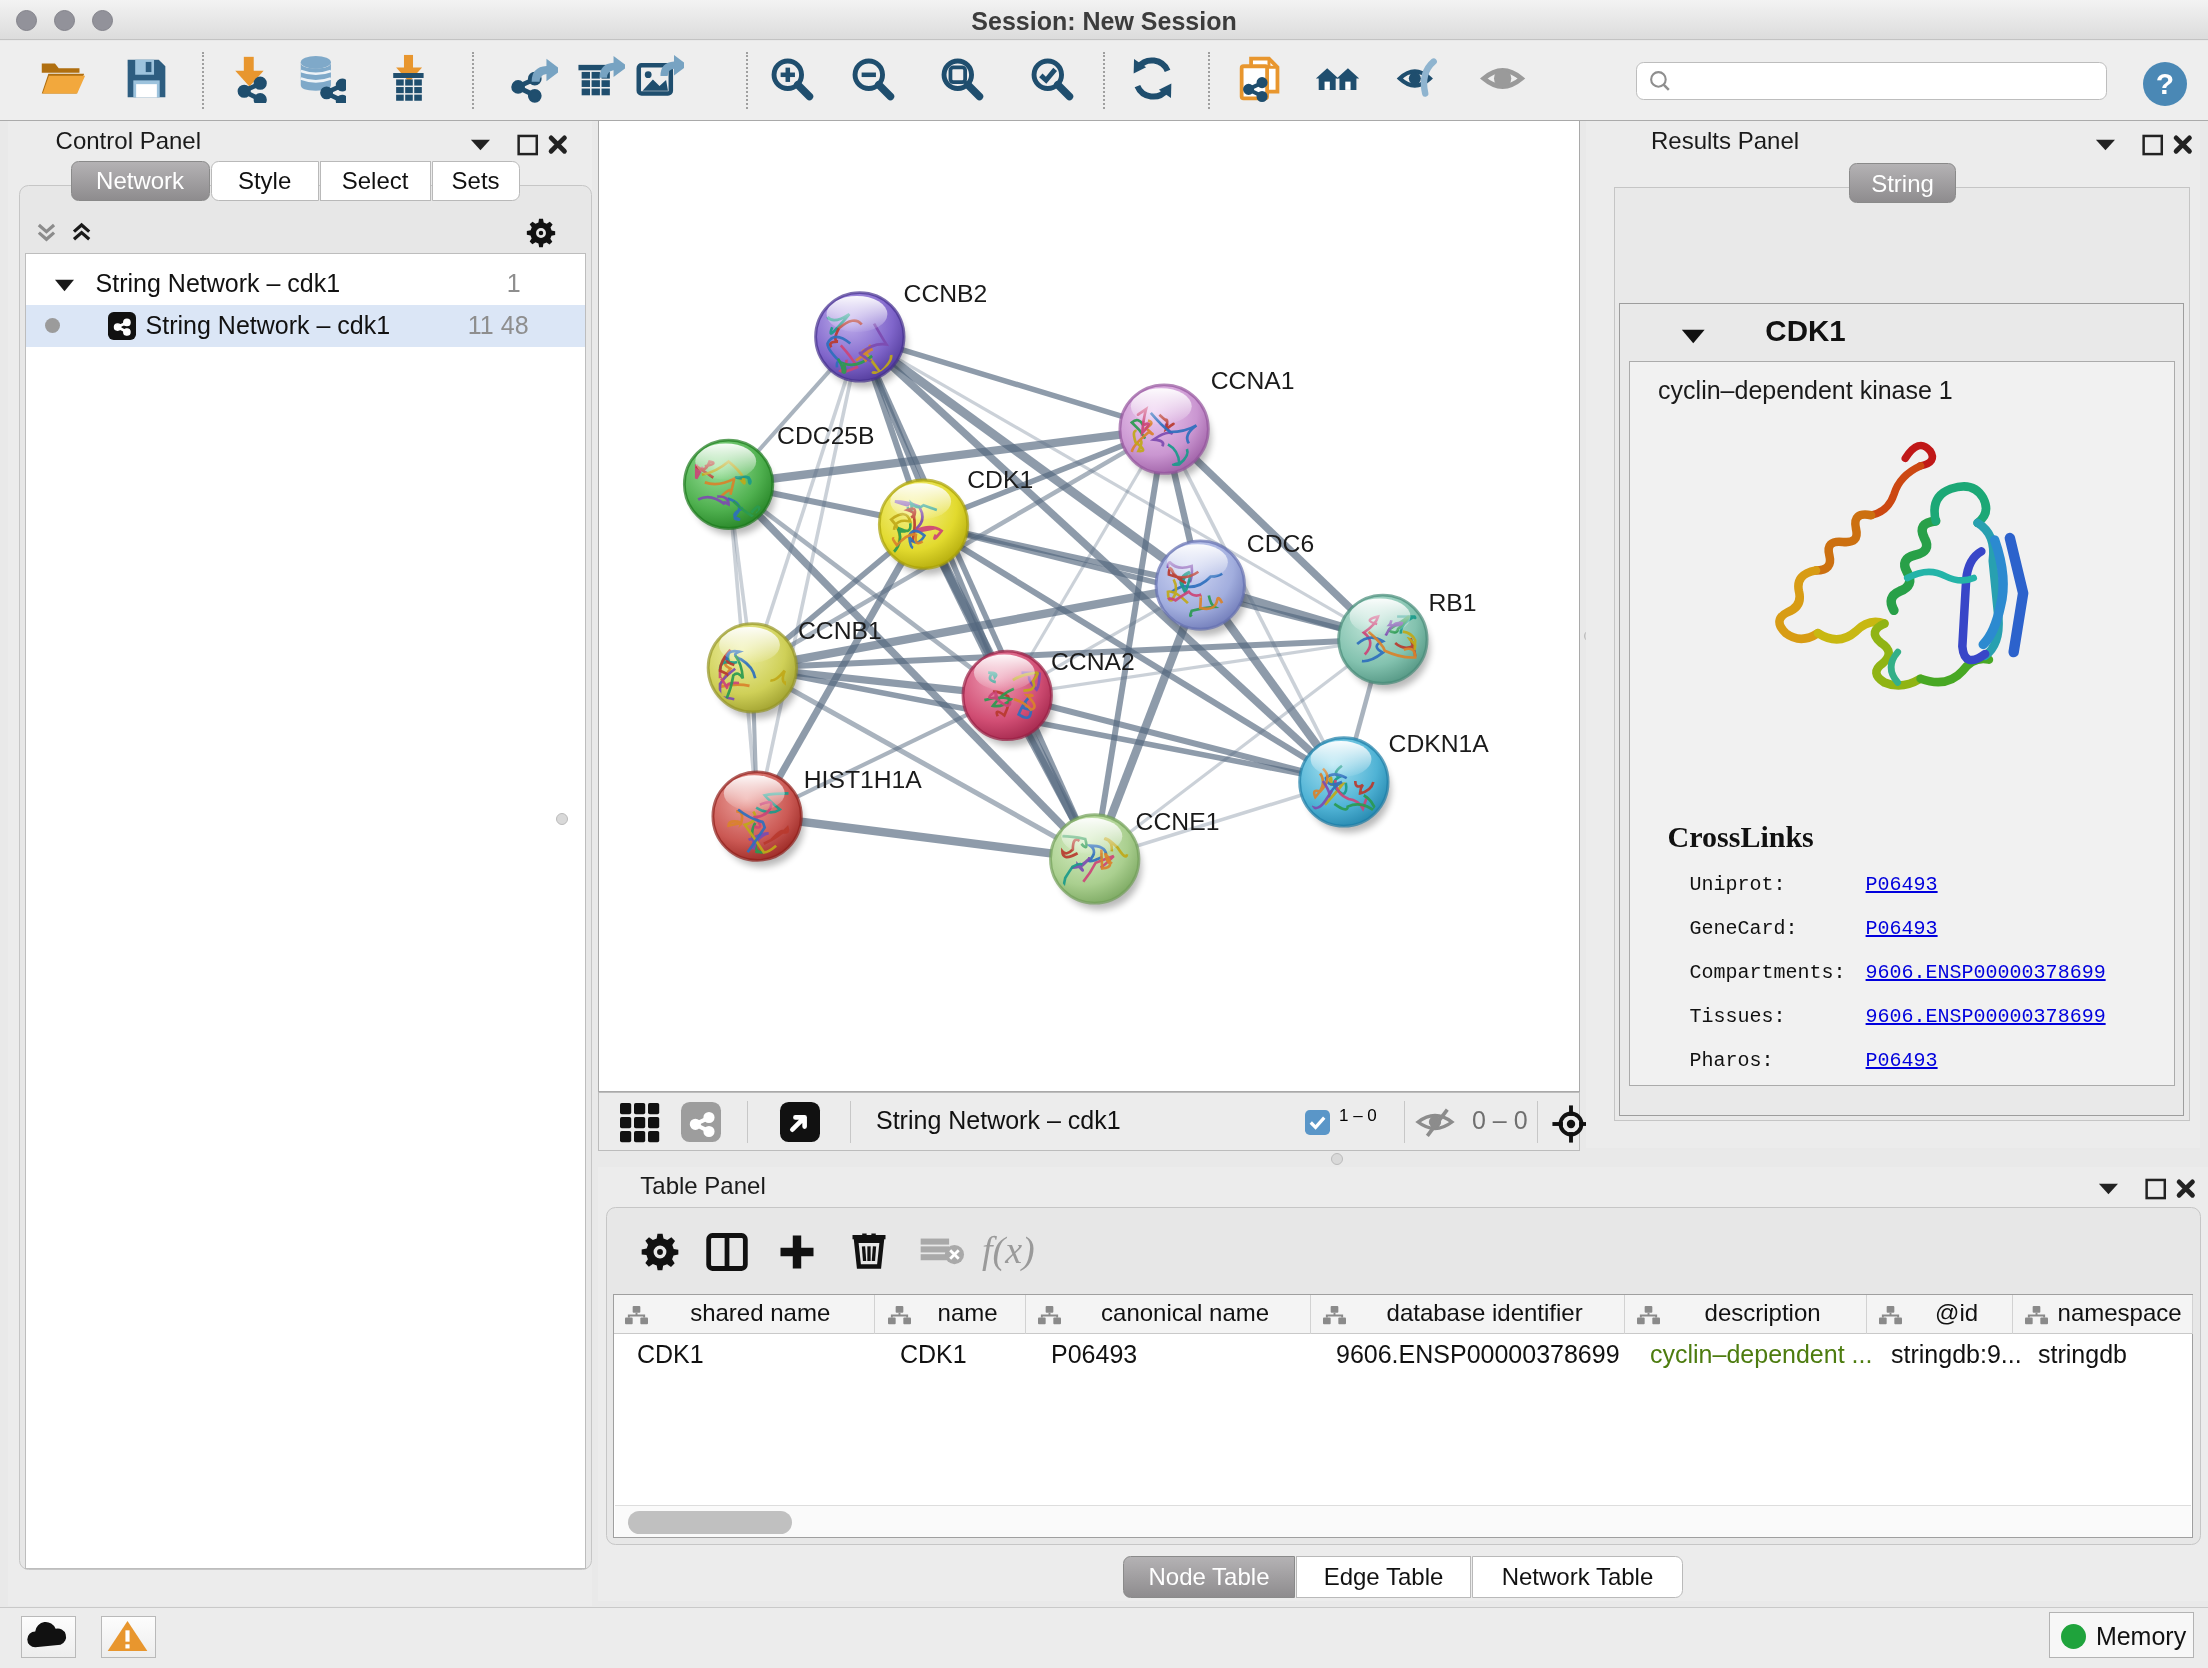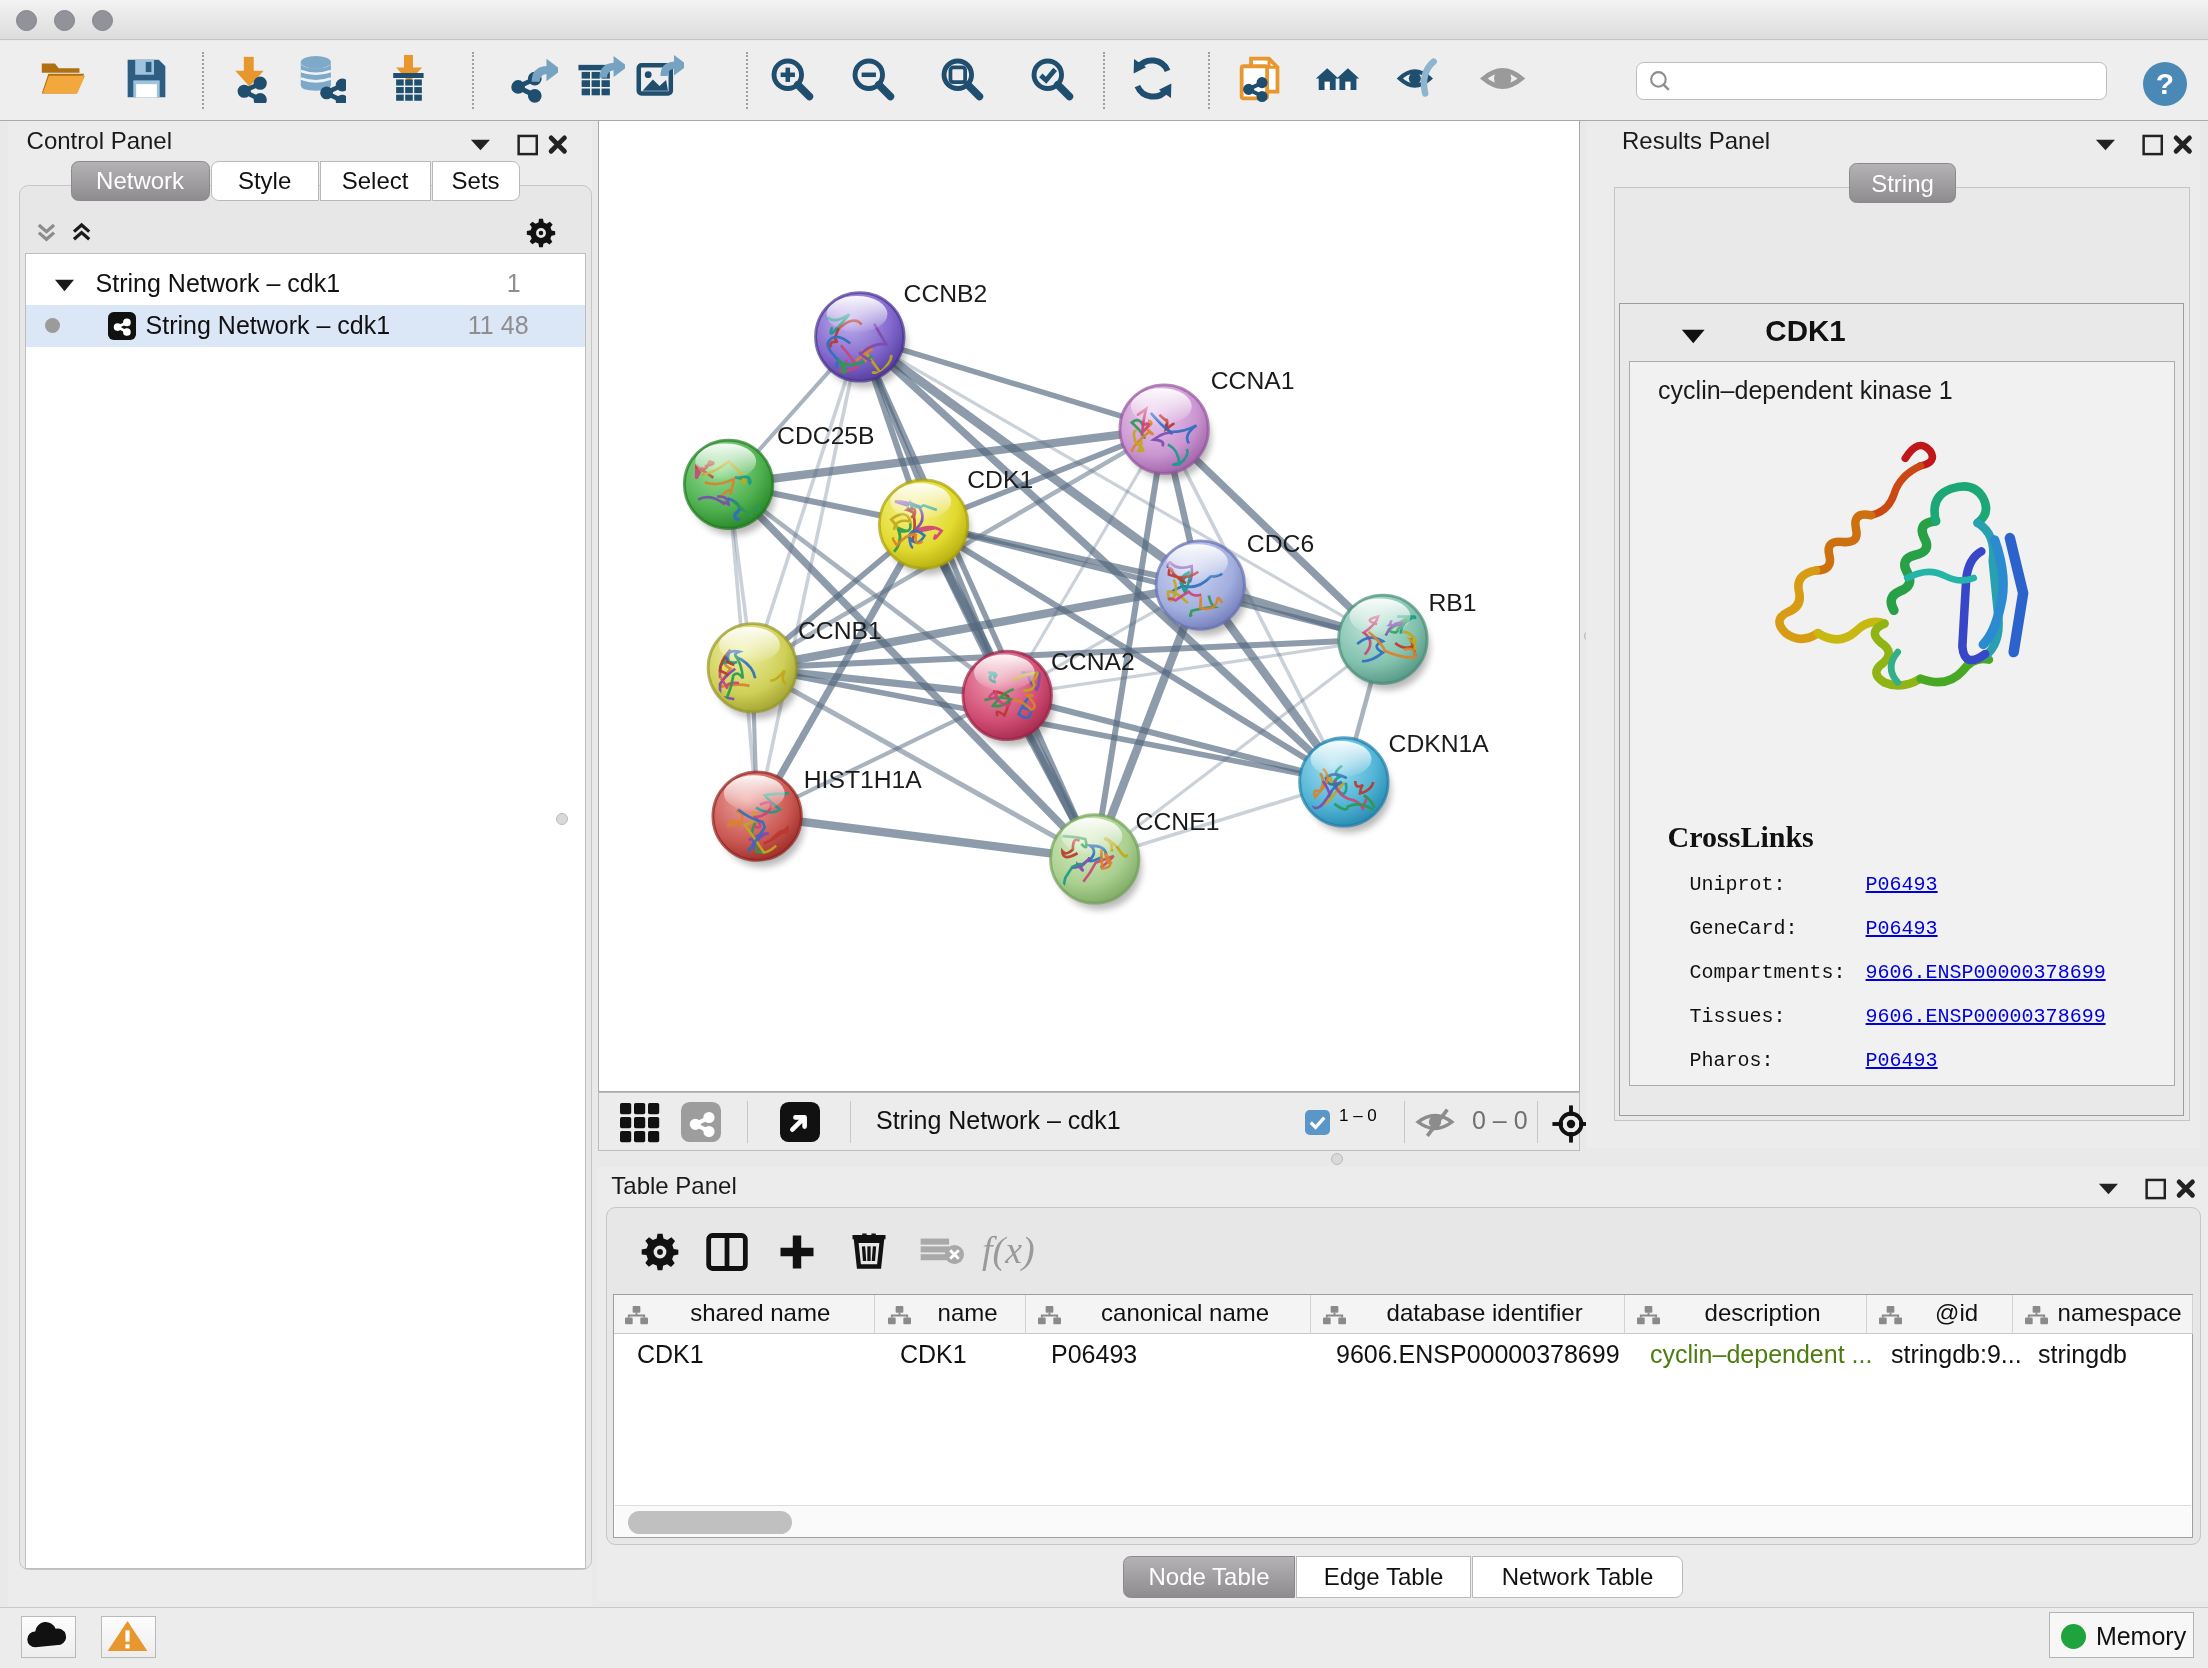--- a/index.html
+++ b/index.html
@@ -4,31 +4,32 @@
 body { font-family:"Liberation Sans", sans-serif; width:2208px; height:1668px; overflow:hidden; background:#e9e9e9; }
 #win { position:relative; width:2208px; height:1668px; }
 .abs { position:absolute; }
 #titlebar { position:absolute; left:0; top:0; width:100%; height:40px; background:linear-gradient(#f3f3f3,#dcdcdc); border-bottom:1px solid #c3c3c3; }
 .tl { position:absolute; top:9.5px; width:21px; height:21px; border-radius:50%; background:#92929a; border:1px solid #83838b; }
 #title { position:absolute; top:6.7px; width:100%; text-align:center; font-size:25px; font-weight:bold; color:#3c3c3c; }
 #toolbar { position:absolute; left:0; top:41px; width:100%; height:80px; background:#eeeeee; border-bottom:1.9px solid #ababab; }
 .vsep { position:absolute; top:11.4px; height:57px; width:0; border-left:2.9px dotted #9f9f9f; }
 #search { position:absolute; left:1636px; top:21px; width:471px; height:38px; background:#ffffff; border:1.9px solid #bdbdbd; border-radius:7.6px; }
 #help { position:absolute; left:2143px; top:21px; width:44px; height:44px; border-radius:50%; background:#4a88b5; color:#fff; font-size:30px; font-weight:bold; text-align:center; line-height:44px; }
-.panelhead { font-size:24px; color:#1a1a1a; }
+.panelhead { font-size:24px; color:#1a1a1a;margin-left:29px; }
 .tab { position:absolute; z-index:3; height:40px; border:1px solid #b9b9b9; background:#ffffff; color:#111; font-size:24px; text-align:center; line-height:38px; }
 .tabsel { background:linear-gradient(#b4b2b4,#8e8c8e); color:#fff; border-color:#8a8a8a; }
 a { color:#0000dd; text-decoration:underline; }
 </style></head><body>
 <div id="win">
 
 <div id="titlebar">
  <div class="tl" style="left:16px"></div>
       <div class="tl" style="left:54px"></div>
       <div class="tl" style="left:92px"></div>
+ <div id="title">Session: New Session</div>
 </div>
 
 <div id="toolbar">
 <div class="vsep" style="left:202px"></div>
 <div class="vsep" style="left:472px"></div>
 <div class="vsep" style="left:746px"></div>
 <div class="vsep" style="left:1103px"></div>
 <div class="vsep" style="left:1208px"></div>
 <svg style="position:absolute;left:38px;top:13.3px" width="49" height="49" viewBox="0 0 26 26">
         <path d="M2 5 L9 5 L11 7.5 L22 7.5 L22 10 L2 10 Z" fill="#b06f10"></path>

